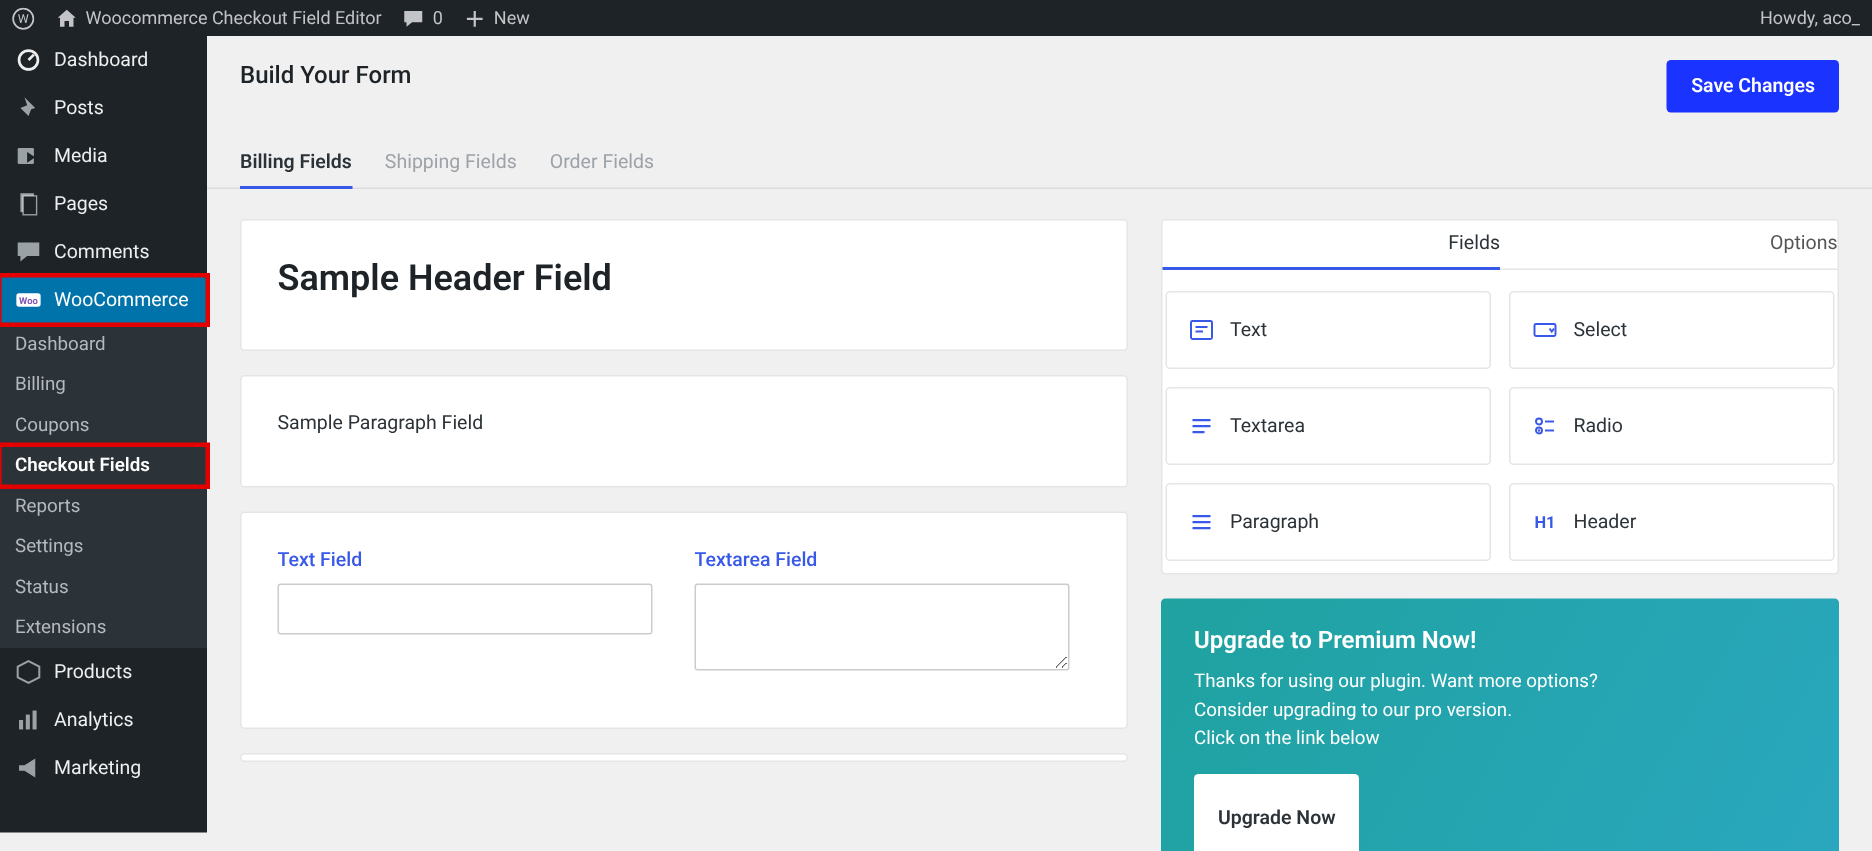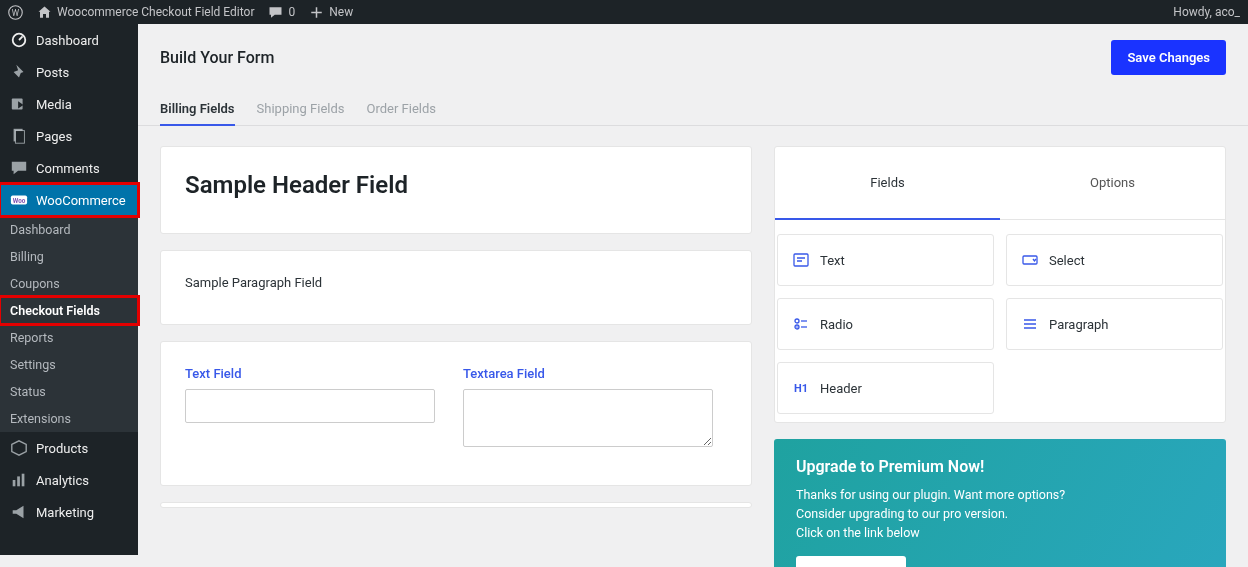--- a/index.html
+++ b/index.html
@@ -17,41 +17,41 @@
 .menu-item svg { width: 18px; height: 18px; fill: rgba(240,246,252,.6); }
 .menu-item.current { background: #0073aa; color: #fff; }
 .menu-item.current svg { fill: #fff; }
 .submenu { background: #2c3338; font-size: 12.5px; }
 .submenu-item { padding: 6px 10px; color: #b4b9be; cursor: pointer; }
 .submenu-item.current { color: #fff; font-weight: 600; }
 .highlight-red { outline: 3px solid #e40000; outline-offset: -1px; }
 
 
 .main { position: absolute; left: 138px; right: 0; top: 24px; bottom: 0; padding: 0; }
-.header-row { display: flex; justify-content: space-between; align-items: center; padding: 16px 22px 4px 22px; }
+.header-row { display: flex; justify-content: space-between; padding: 16px 22px 4px 22px; }
 .page-title { font-size: 16px; font-weight: 500; color: #1d2327; }
 .save-btn { background: #1a33ff; color: #fff; border: none; padding: 10px 16px; border-radius: 3px; font-size: 13px; font-weight: 600; cursor: pointer; }
 
 .tabs { padding: 0 22px; border-bottom: 1px solid #dcdcde; display: flex; gap: 22px; margin-top: 14px;}
 .tab { padding: 8px 0; font-size: 13px; color: #9ca2a7; cursor: pointer; }
 .tab.active { color: #2c3338; font-weight: 600; border-bottom: 2px solid #3858e9; margin-bottom: -1px;}
 
 .content { display: flex; gap: 22px; padding: 20px 22px; }
 .left-col { flex: 0 0 592px; display: flex; flex-direction: column; gap: 16px; }
 .card { background: #fff; border: 1px solid #e5e5e5; border-radius: 3px; padding: 24px 24px 34px; }
 .sample-header { font-size: 24px; font-weight: 600; color: #1d2327; }
 .sample-para { font-size: 13px; color: #2c3338; }
 .field-pair { display:flex; gap:28px; }
 .field-label { color: #3858e9; font-size: 13px; font-weight: 500; margin-bottom: 8px; display:block;}
 .field-input { width: 250px; height: 34px; border: 1px solid #ccc; border-radius: 2px; }
 .textarea-input { width: 250px; height: 58px; border: 1px solid #ccc; border-radius: 2px; }
 
 .right-col { flex: 1; display:flex; flex-direction:column; gap:16px; }
 .panel-tabs { display:flex; border-bottom:1px solid #e5e5e5; }
-.panel-tab { flex:1; text-align:center; padding: 28px 0; font-size:13px; color:#555; cursor:pointer;}
+.panel-tab { flex:1; text-align:right; padding: 8px 0; font-size:13px; color:#555; cursor:pointer;}
 .panel-tab.active { color:#2c3338; border-bottom:2px solid #3858e9; margin-bottom:-1px; }
 .field-grid { display:grid; grid-template-columns:1fr 1fr; gap:12px; padding:14px 2px 4px; }
 .field-card { background:#fff; border:1px solid #e5e5e5; border-radius:3px; padding:16px 14px; display:flex; align-items:center; gap:10px; cursor:grab; font-size:13px; color:#2c3338; }
 .field-card .fi { width:18px; height:18px; display:flex; align-items:center; justify-content:center; color:#3858e9; font-weight:700; font-size:11px; }
 .right-panel { background:#fff; border:1px solid #e5e5e5; border-radius:3px; padding:0 0 4px; }
 
 .promo { background: linear-gradient(120deg,#1fa2a0,#2aa7bf); color:#fff; padding:18px 22px 22px; border-radius:3px; }
 .promo h3 { font-size:16px; font-weight:600; margin-bottom:10px; }
 .promo p { font-size:12.5px; line-height:1.5; }
 .promo-btn { background:#fff; color:#2c3338; border:none; padding:22px 16px; border-radius:3px; font-size:13px; font-weight:600; margin-top:14px; cursor:pointer;}
@@ -220,20 +220,28 @@
                 <svg width="16" height="16" viewBox="0 0 16 16">
                   <rect x="1" y="4" width="14" height="8" rx="1" fill="none" stroke="#3858e9" stroke-width="1.3"></rect>
                   <path d="M11 7l1.5 2L14 7" stroke="#3858e9" stroke-width="1.3" fill="none"></path>
                 </svg>
               </span>
               <span>Select</span>
             </div>
           <div class="field-card">
               <span class="fi">
                 <svg width="16" height="16" viewBox="0 0 16 16">
+                  <path d="M2 4h12M2 8h12M2 12h8" stroke="#3858e9" stroke-width="1.5"></path>
+                </svg>
+              </span>
+              <span>Textarea</span>
+            </div>
+          <div class="field-card">
+              <span class="fi">
+                <svg width="16" height="16" viewBox="0 0 16 16">
                   <circle cx="4" cy="5" r="2" fill="none" stroke="#3858e9" stroke-width="1.3"></circle>
                   <path d="M8 5h6" stroke="#3858e9" stroke-width="1.3"></path>
                   <circle cx="4" cy="11" r="2" fill="none" stroke="#3858e9" stroke-width="1.3"></circle>
                   <circle cx="4" cy="11" r="0.8" fill="#3858e9"></circle>
                   <path d="M8 11h6" stroke="#3858e9" stroke-width="1.3"></path>
                 </svg>
               </span>
               <span>Radio</span>
             </div>
           <div class="field-card">

